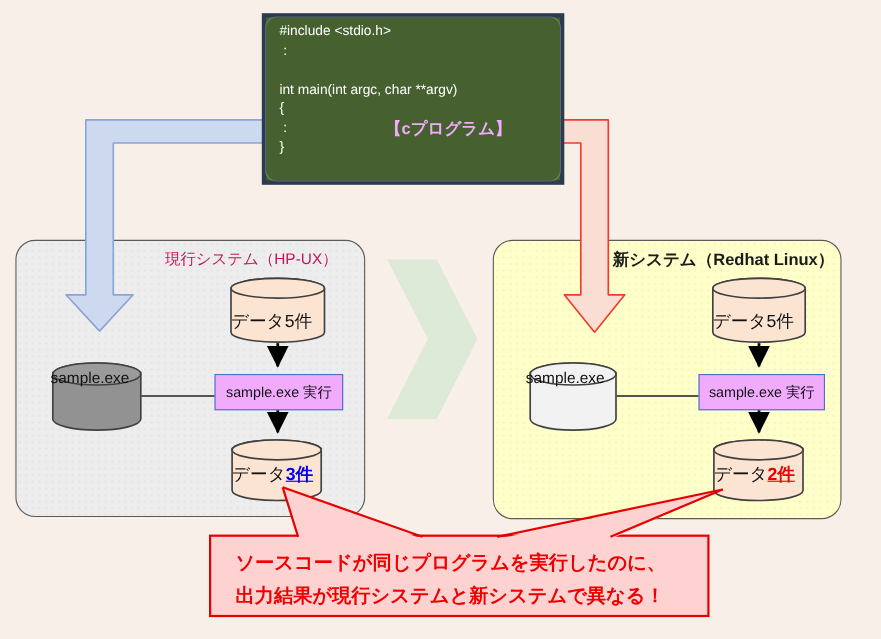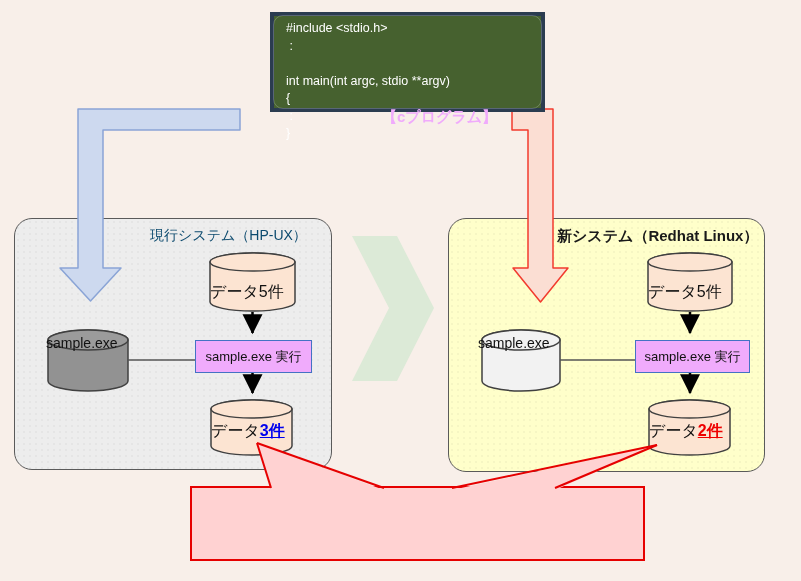--- a/index.html
+++ b/index.html
@@ -11,26 +11,26 @@
   
   .sysbox{
     position:absolute;border:1.6px solid #5a5a5a;border-radius:18px;
     background-image:radial-gradient(rgba(0,0,0,0.035) 1px, transparent 1px);
     background-size:6px 6px;
     z-index:1;
   }
   #legacy-box{left:14px;top:218px;width:316px;height:250px;background-color:#ededed;}
   #new-box{left:448px;top:218px;width:315px;height:252px;background-color:#ffffca;}
   .sys-title{position:absolute;z-index:3;color:#1a1a1a;font-size:14px;white-space:nowrap;}
-  #legacy-title{left:150px;top:227px;color:#0c4a6e;}
+  #legacy-title{left:150px;top:227px;color:#be185d;}
   #new-title{left:557px;top:227px;font-weight:bold;font-size:15px;}
   
   #code-block{
-    position:absolute;left:238px;top:12px;width:275px;height:100px;
-    background:#2b3c50;z-index:3;margin-left:32px;
+    position:absolute;left:238px;top:12px;width:275px;height:156px;
+    background:#2b3c50;z-index:3;
   }
   #code-inner{
     position:absolute;left:4px;top:4px;right:4px;bottom:4px;
     background:#46612f;
   }
   #code-outline{
     position:absolute;left:3px;top:3px;right:3px;bottom:3px;
     border:1px solid rgba(255,255,255,0.22);border-radius:10px;
   }
   .code-lines{position:absolute;left:16px;top:8px;}
@@ -142,21 +142,21 @@
   </g>
 </svg>
 
 <div id="code-block">
   <div id="code-inner"></div>
   <div id="code-outline"></div>
   <div class="code-lines">
     <div class="code-line">#include &lt;stdio.h&gt;</div>
     <div class="code-line"> :</div>
     <div class="code-line"></div>
-    <div class="code-line">int main(int argc, stdio **argv)</div>
+    <div class="code-line">int main(int argc, char **argv)</div>
     <div class="code-line">{</div>
     <div class="code-line"> :</div>
     <div class="code-line">}</div>
   </div>
   <div id="code-caption">【cプログラム】</div>
 </div>
 
 <div class="sys-title" id="legacy-title">現行システム（HP-UX）</div>
 <div class="sys-title" id="new-title">新システム（Redhat Linux）</div>
 
@@ -165,13 +165,15 @@
 
 <div class="db-label" style="left:210px;top:282px;width:85px;">データ5件</div>
 <div class="db-label" style="left:211px;top:421px;width:98px;"><span>データ</span><span class="count-blue">3件</span></div>
 <div class="db-label" style="left:648px;top:282px;width:84px;">データ5件</div>
 <div class="db-label" style="left:649px;top:421px;width:69px;"><span>データ</span><span class="count-red">2件</span></div>
 
 <div class="exec-box" id="legacy-exec">sample.exe 実行</div>
 <div class="exec-box" id="new-exec">sample.exe 実行</div>
 
 <div id="callout-text">
+  <div>ソースコードが同じプログラムを実行したのに、</div>
+  <div>出力結果が現行システムと新システムで異なる！</div>
 </div>
 
 </body></html>

